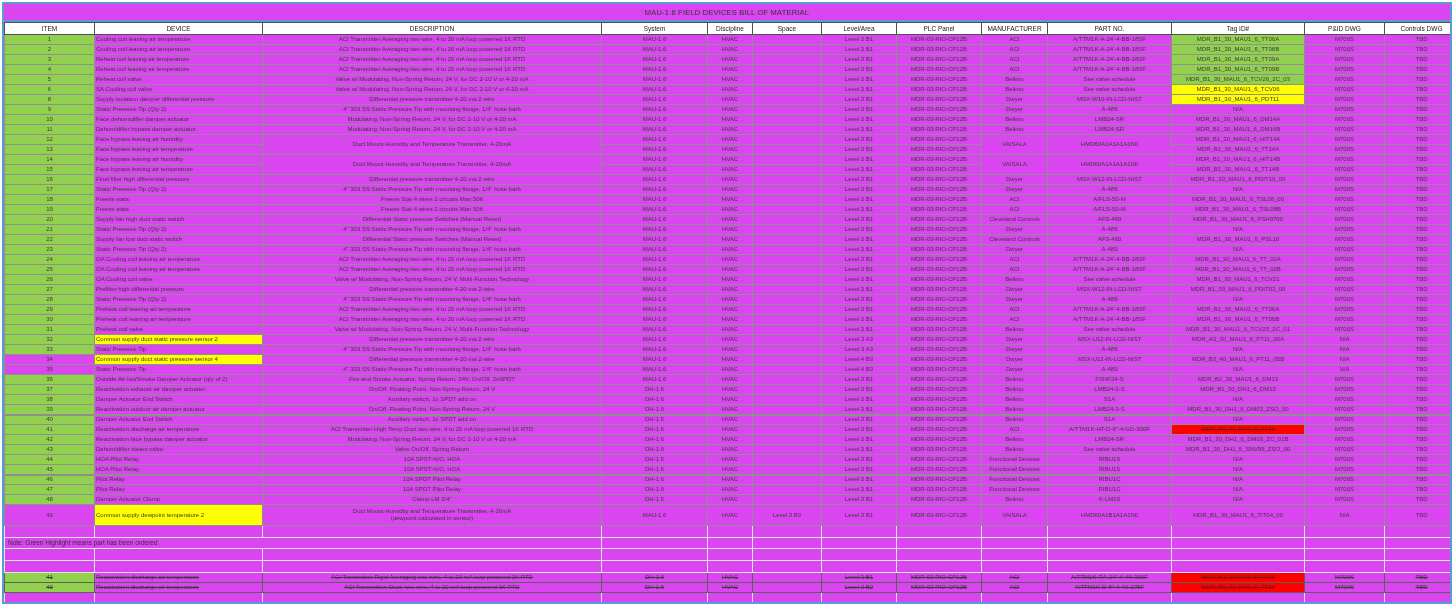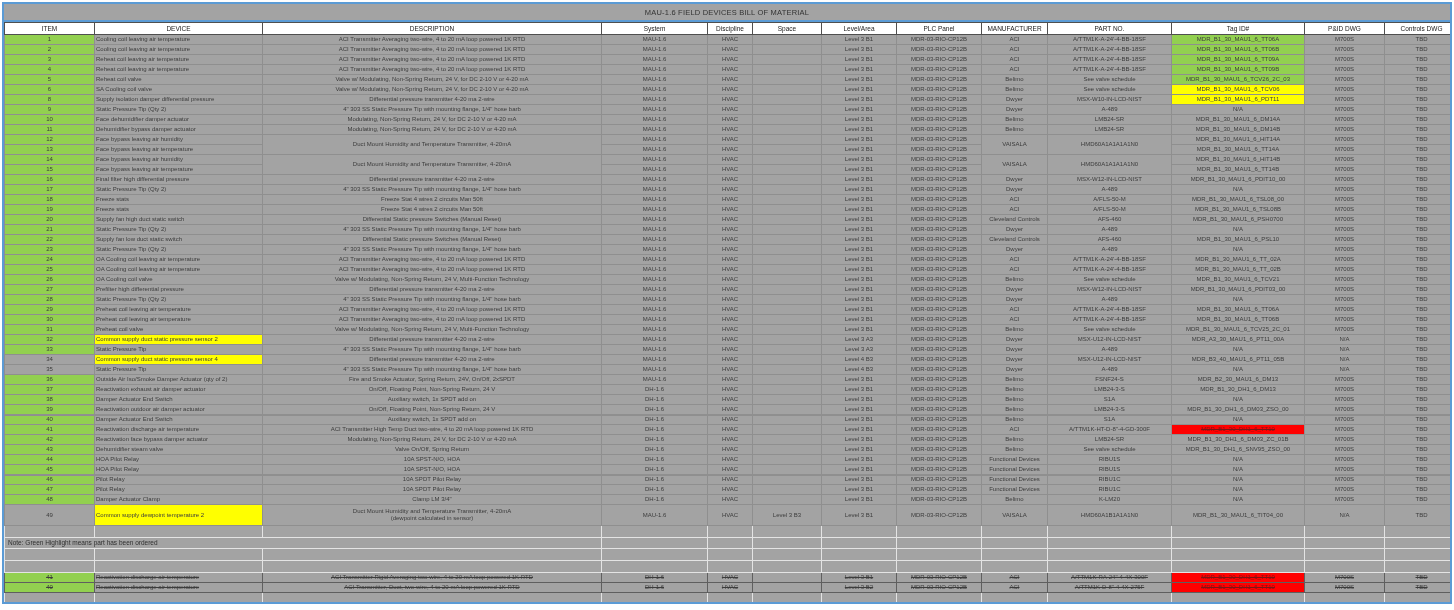--- a/index.html
+++ b/index.html
@@ -1,17 +1,17 @@
 <!DOCTYPE html>
 <html><head>
 <meta charset="utf-8">
 <style>
   html,body{margin:0;padding:0;background:#ffffff;}
   body{width:1454px;height:610px;overflow:hidden;font-family:"Liberation Sans",sans-serif;}
-  .sheet{margin:2px;border:2px solid #5b9bd5;height:602px;box-sizing:border-box;overflow:hidden;background:#a3a3a3;}
+  .sheet{margin:2px;border:2px solid #5b9bd5;height:602px;box-sizing:border-box;overflow:hidden;background:#d946ef;}
   .title-row{height:16px;border-bottom:2px solid #5b9bd5;display:flex;align-items:center;justify-content:center;}
   .title-row span{font-size:7.5px;color:#333;letter-spacing:.2px;}
   table{border-collapse:collapse;table-layout:fixed;width:100%;}
   td,th{border:1px solid #9e9e9e;overflow:hidden;white-space:nowrap;text-align:center;height:10px;
         padding:0 1px;font-size:6px;line-height:1.1;color:#3c3c3c;box-sizing:border-box;}
   thead th{font-size:6.5px;font-weight:400;border-color:#4f4f4f;height:12px;background:#fff;color:#222;}
   tbody#main-rows td{border-color:#8f8f8f;}
   .c-device{text-align:left;}
   .c-description{white-space:pre-line;}
   tr.tall td{height:21px;}

